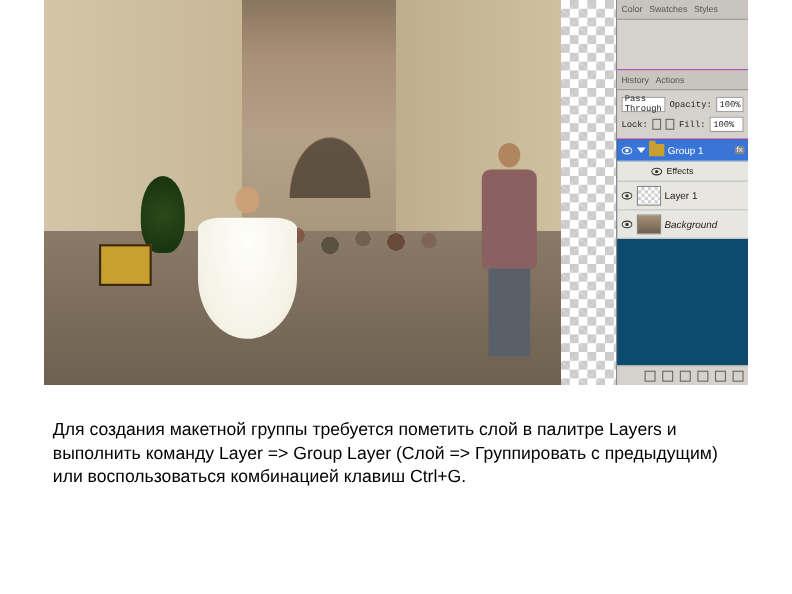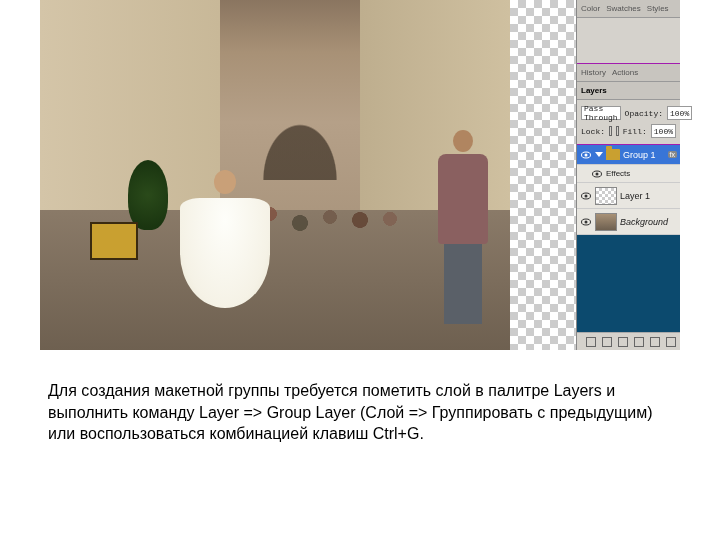--- a/index.html
+++ b/index.html
@@ -130,21 +130,21 @@
       linear-gradient(-45deg, #cccccc 25%, transparent 25%),
       linear-gradient(45deg, transparent 75%, #cccccc 75%),
       linear-gradient(-45deg, transparent 75%, #cccccc 75%);
     background-size: 16px 16px;
     background-position: 0 0, 0 8px, 8px -8px, -8px 0;
     background-color: #ffffff;
   }
 
   
   .panels {
-    width: 104px;
+    width: 120px;
     height: 350px;
     background: #d5d2cc;
     border-left: 1px solid #888;
     font-size: 9px;
     color: #222;
     display: flex;
     flex-direction: column;
   }
   .panel-tabs {
     display: flex;
@@ -186,21 +186,21 @@
   .layer-row {
     display: flex;
     align-items: center;
     height: 20px;
     border-bottom: 1px solid #ccc;
     padding: 0 3px;
     gap: 3px;
     background: #e8e6e0;
   }
   .layer-row.selected { background: #3875d7; color: #fff; }
-  .layer-row.sub { padding-left: 14px; height: 18px; font-size: 8px; text-align: right; }
+  .layer-row.sub { padding-left: 30px; height: 18px; font-size: 8px; text-align: right; }
   .layer-row.thumb { height: 26px; }
   .eye {
     width: 12px; height: 12px;
     display: inline-flex; align-items: center; justify-content: center;
   }
   .eye svg { width: 10px; height: 10px; }
   .folder-icon {
     width: 14px; height: 11px;
     background: #c9a030;
     border-radius: 1px 1px 0 0;
@@ -312,23 +312,20 @@
         <span>Swatches</span>
         <span>Styles</span>
       </div>
       <div class="panel-body color-tabs-body"></div>
 
       <div class="panel-tabs">
         <span>History</span>
         <span>Actions</span>
       </div>
 
-      <div class="panel-tabs">
-        <span class="active">Layers</span>
-      </div>
 
       <div class="panel-body">
         <div class="panel-row">
           <span class="fieldbox" style="width:60px">Pass Through</span>
           <span>Opacity:</span>
           <span class="fieldbox">100%</span>
         </div>
         <div class="panel-row">
           <span>Lock:</span>
           <span class="mini-icon"></span>

